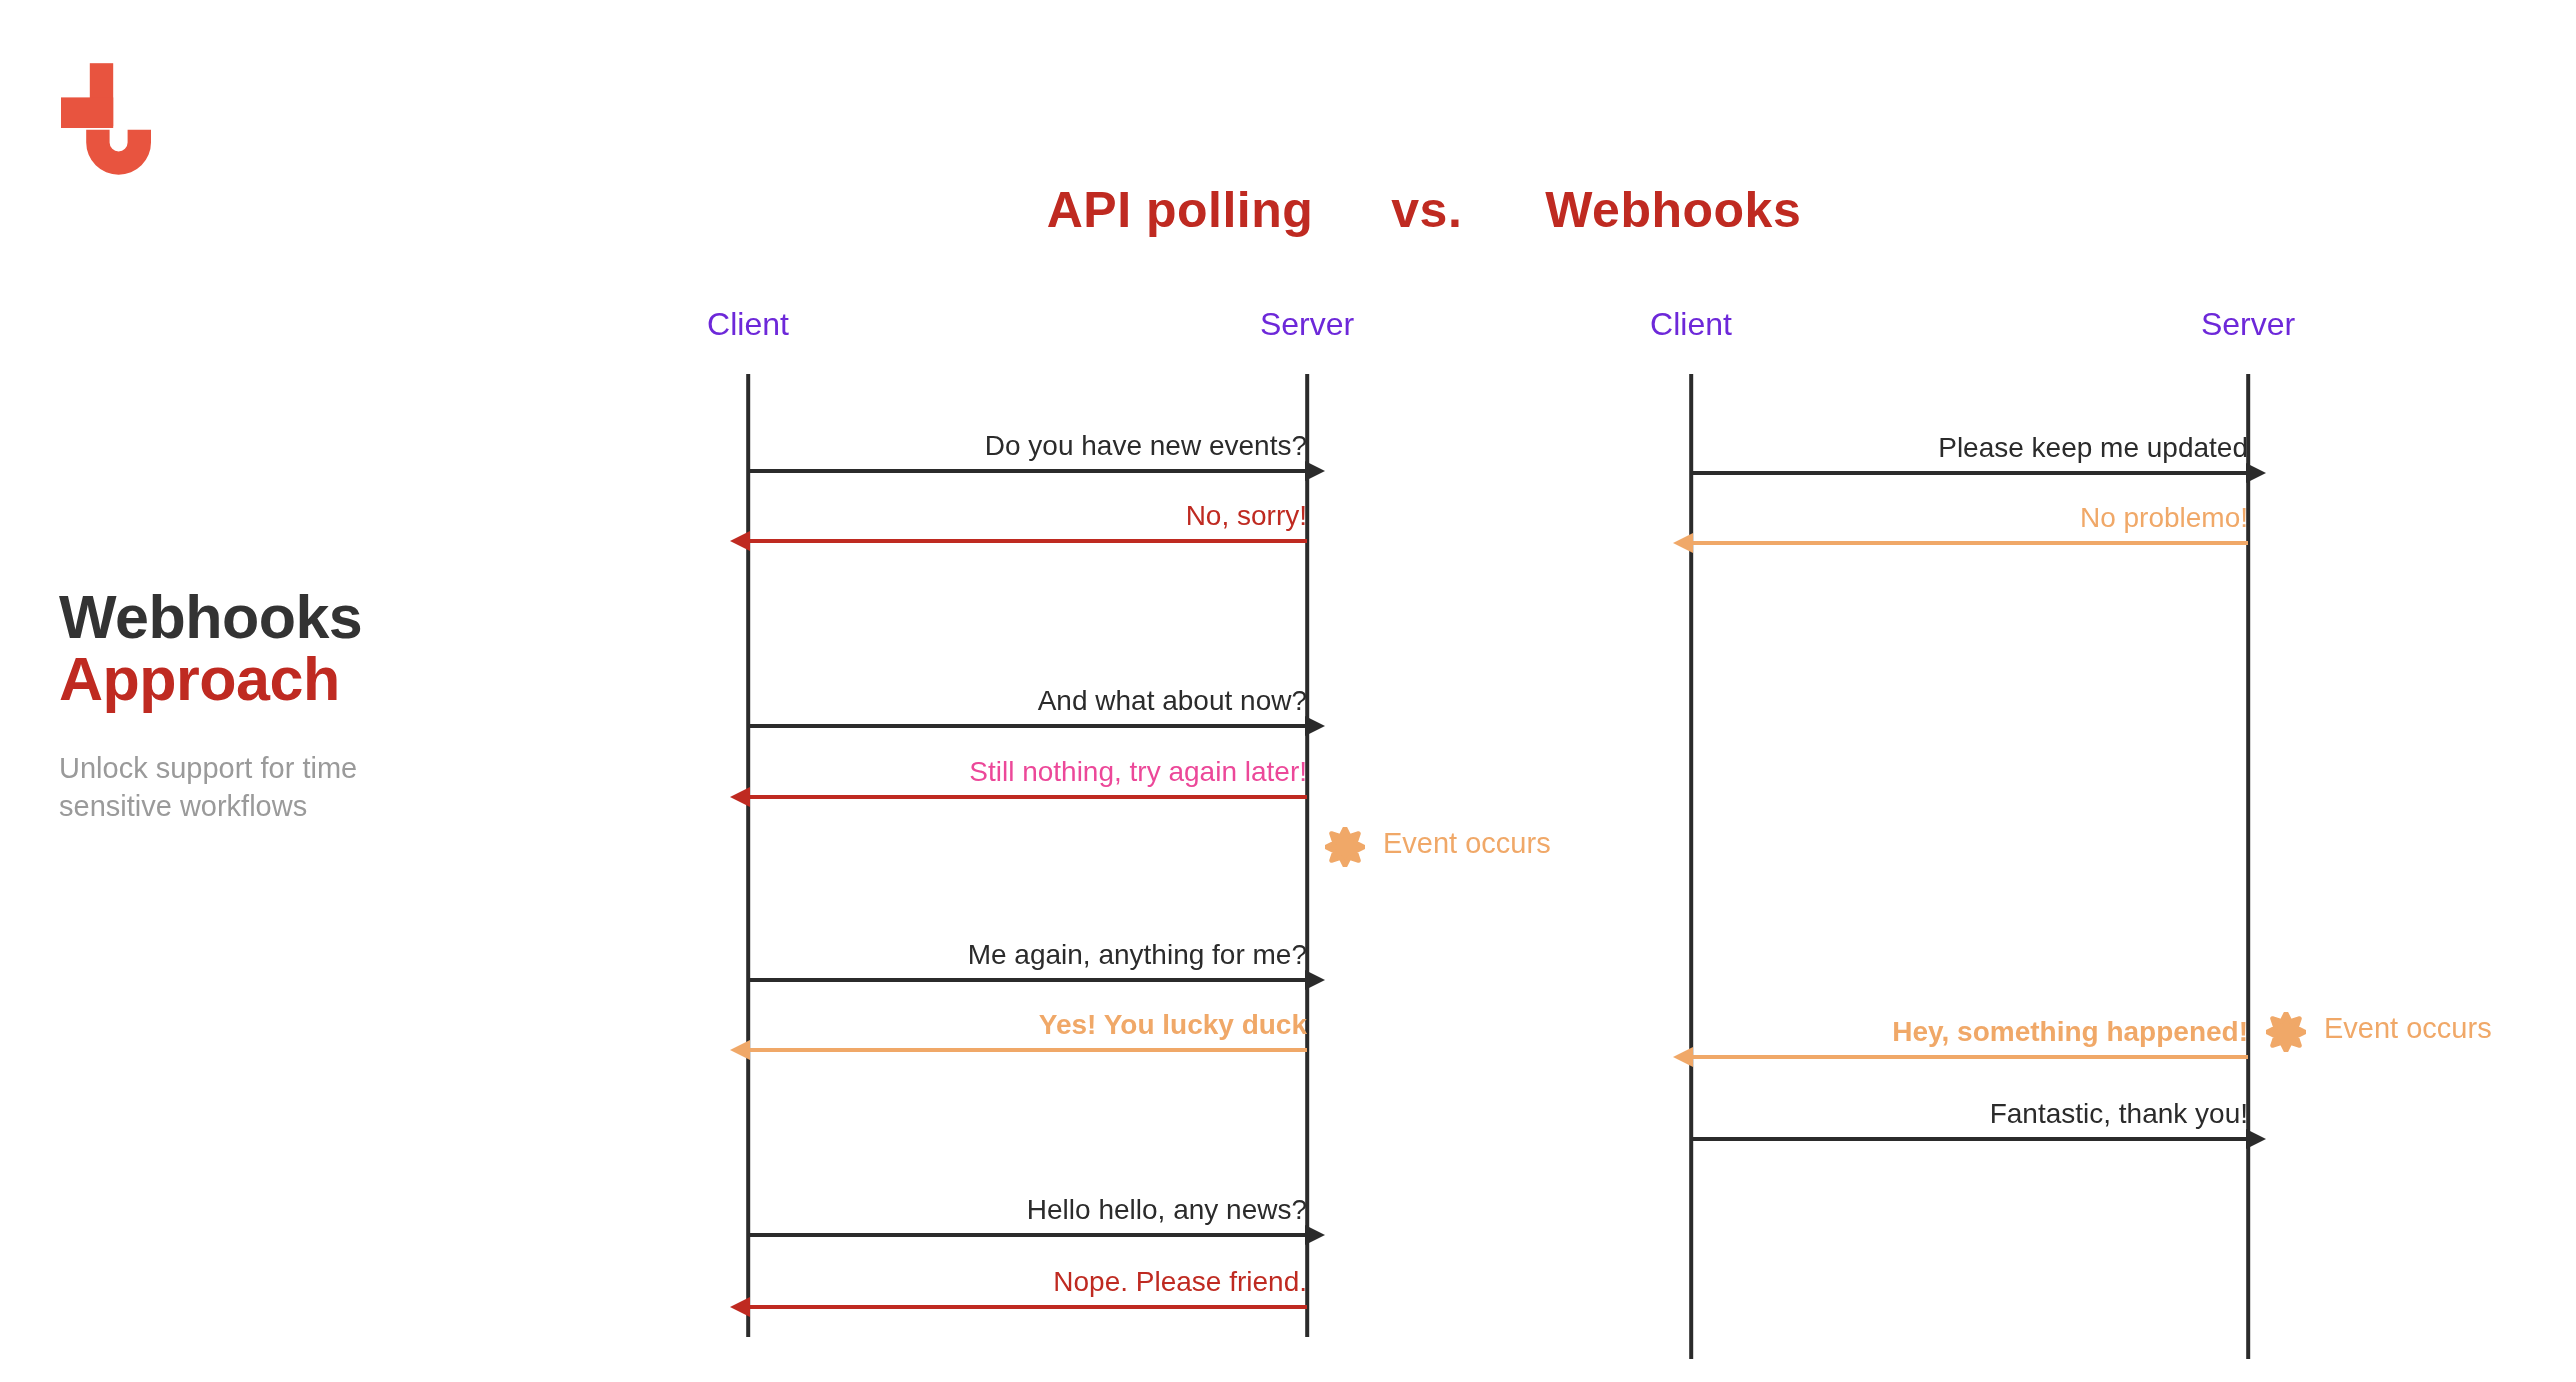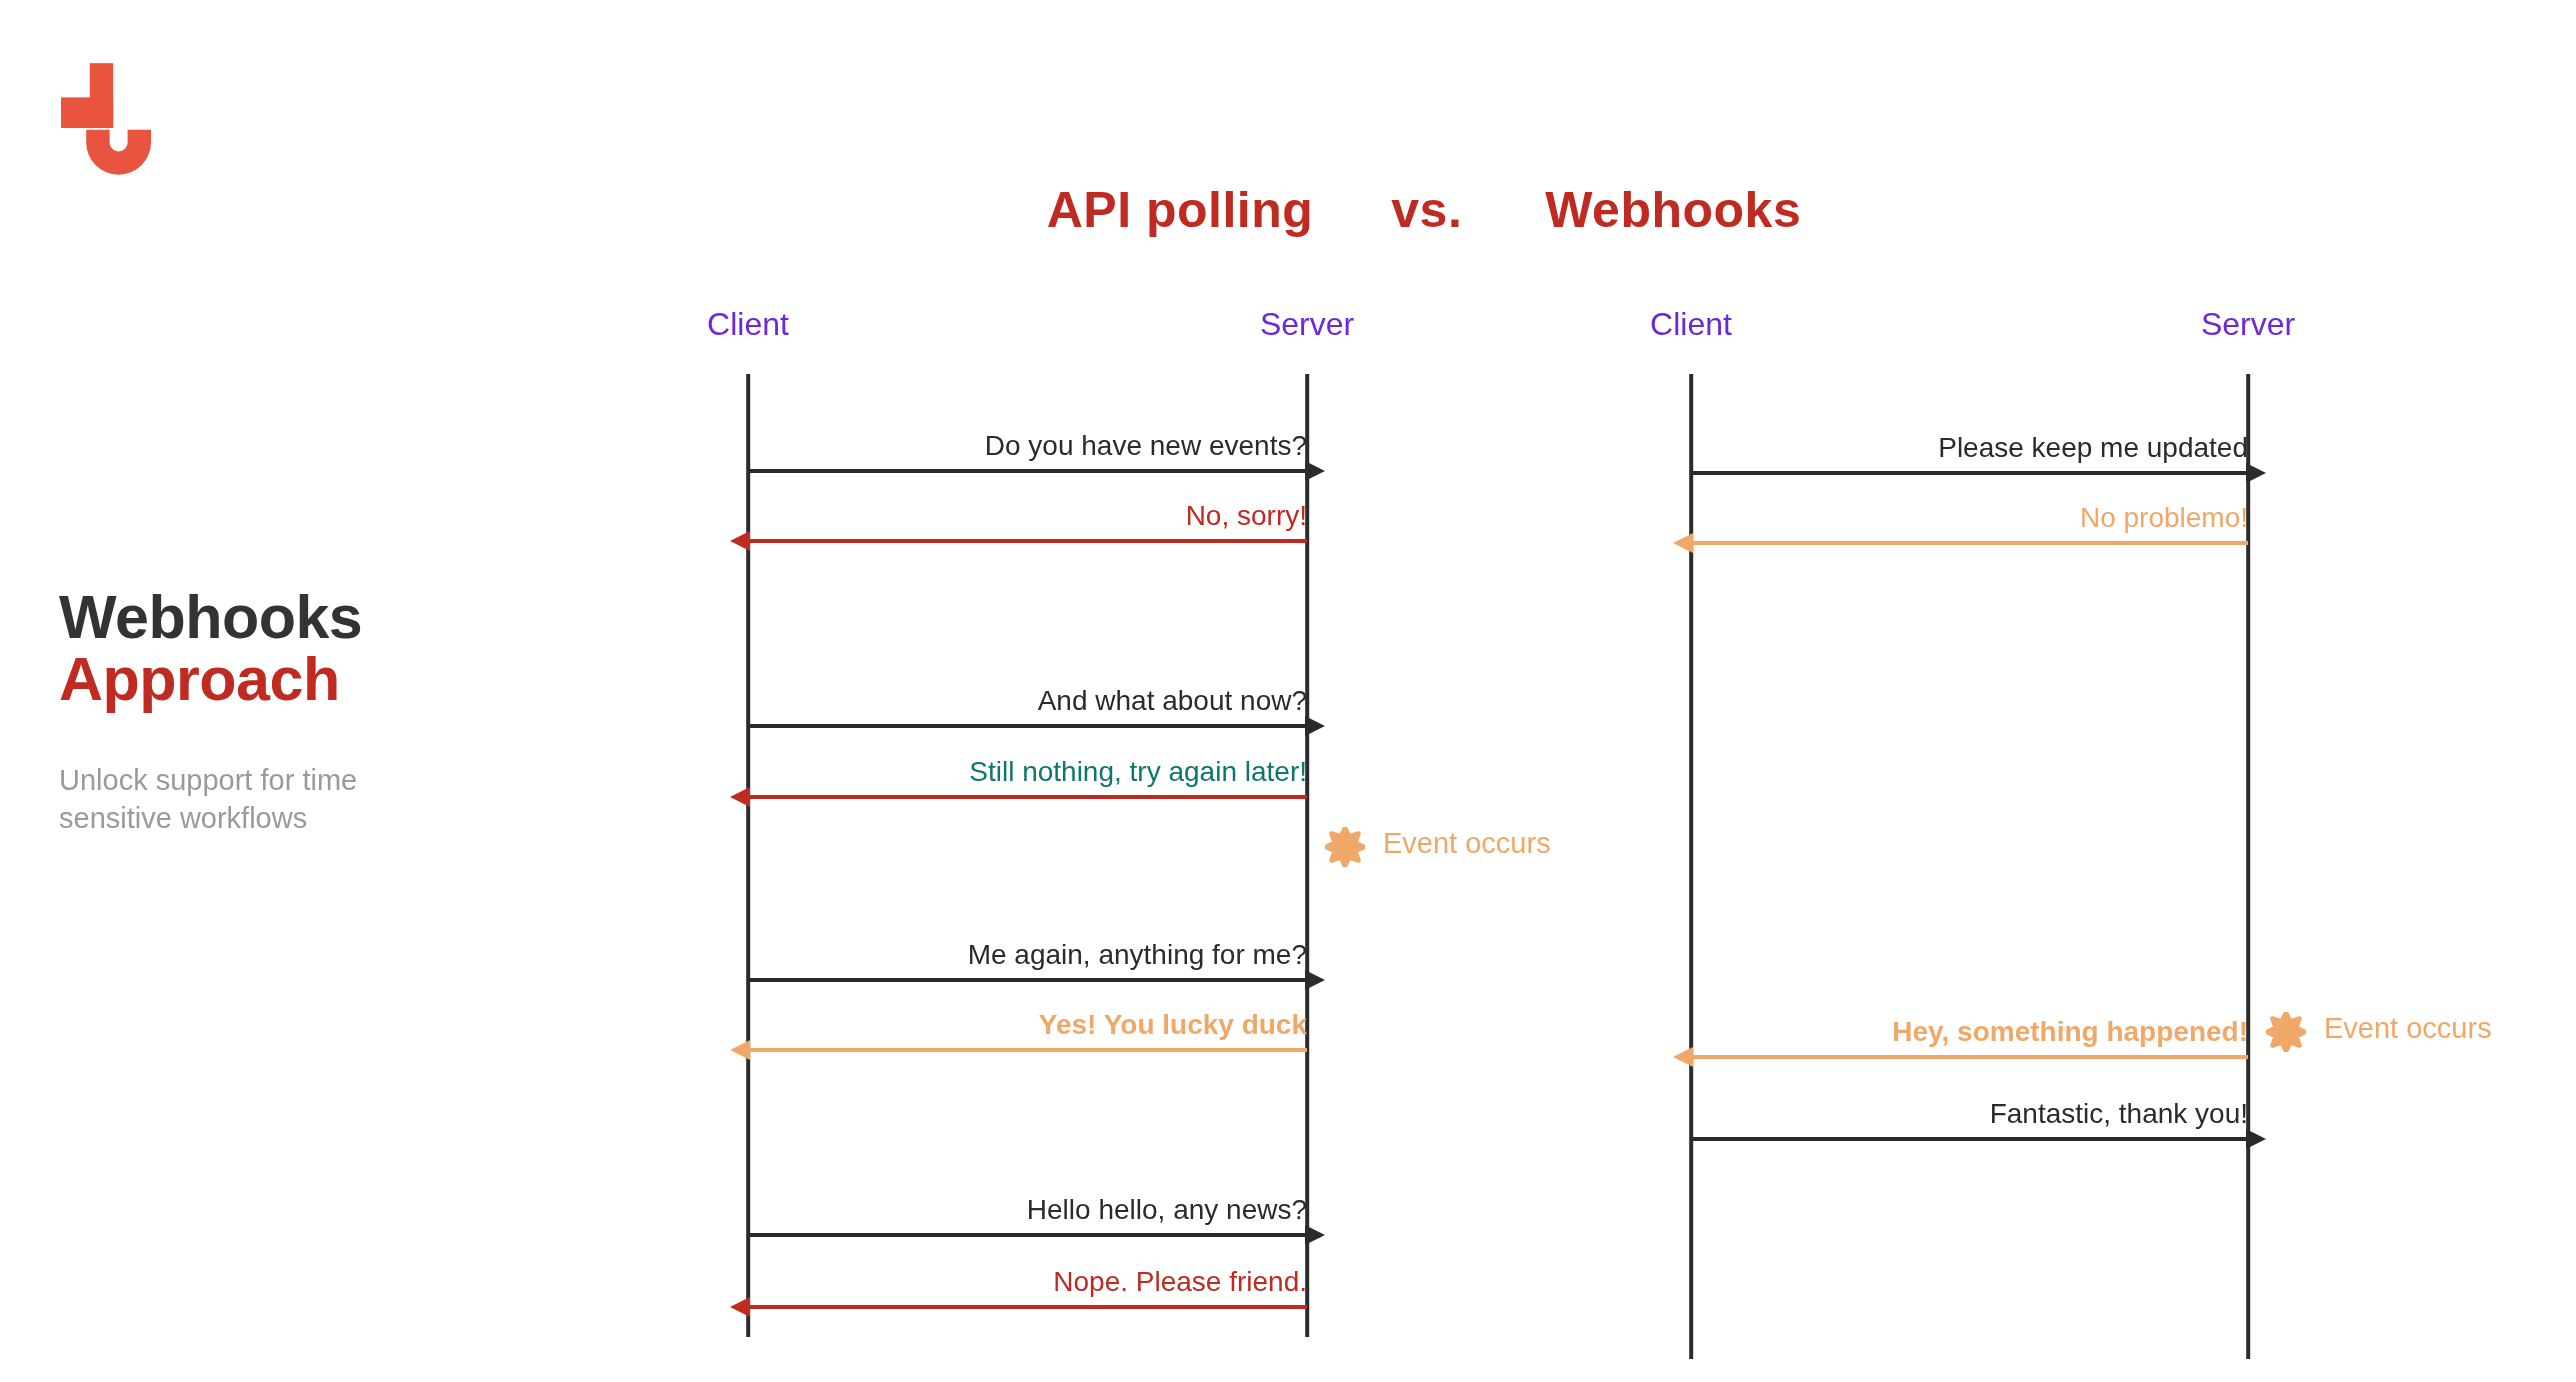--- a/index.html
+++ b/index.html
@@ -52,21 +52,21 @@
   }
   .heading-line {
     font-size: 61px;
     font-weight: bold;
     line-height: 1.02;
     letter-spacing: -0.5px;
   }
   .heading-dark { color: #333333; }
   .heading-red  { color: #BF2A21; }
   #left-sub {
-    margin-top: 52px;
+    margin-top: 40px;
     font-size: 29px;
     line-height: 1.28;
     color: #9a9a9a;
   }
 
   
   .diagram { position: absolute; top: 0; left: 0; }
   .lifeline-label {
     position: absolute;
     font-size: 32px;
@@ -167,21 +167,21 @@
           <div class="msg-label" style="color: rgb(191, 42, 33);">No, sorry!</div>
         </div>
         <div class="msg" style="left: 748px; top: 724px; width: 559px;">
           <div class="msg-line" style="width: 100%; background: rgb(43, 43, 43);"></div>
           <div class="arrowhead right" style="border-left-color: rgb(43, 43, 43);"></div>
           <div class="msg-label" style="color: rgb(43, 43, 43);">And what about now?</div>
         </div>
         <div class="msg" style="left: 748px; top: 795px; width: 559px;">
           <div class="msg-line" style="width: 100%; background: rgb(191, 42, 33);"></div>
           <div class="arrowhead left" style="border-right-color: rgb(191, 42, 33);"></div>
-          <div class="msg-label" style="color: #0f766e; margin-top: 45px;">Still nothing, try again later!</div>
+          <div class="msg-label" style="color: #ec4899; margin-top: 45px;">Still nothing, try again later!</div>
         </div>
         <div class="msg" style="left: 748px; top: 978px; width: 559px;">
           <div class="msg-line" style="width: 100%; background: rgb(43, 43, 43);"></div>
           <div class="arrowhead right" style="border-left-color: rgb(43, 43, 43);"></div>
           <div class="msg-label" style="color: rgb(43, 43, 43);">Me again, anything for me?</div>
         </div>
         <div class="msg" style="left: 748px; top: 1048px; width: 559px;">
           <div class="msg-line" style="width: 100%; background: rgb(240, 168, 104);"></div>
           <div class="arrowhead left" style="border-right-color: rgb(240, 168, 104);"></div>
           <div class="msg-label bold" style="color: rgb(240, 168, 104);">Yes! You lucky duck</div>

